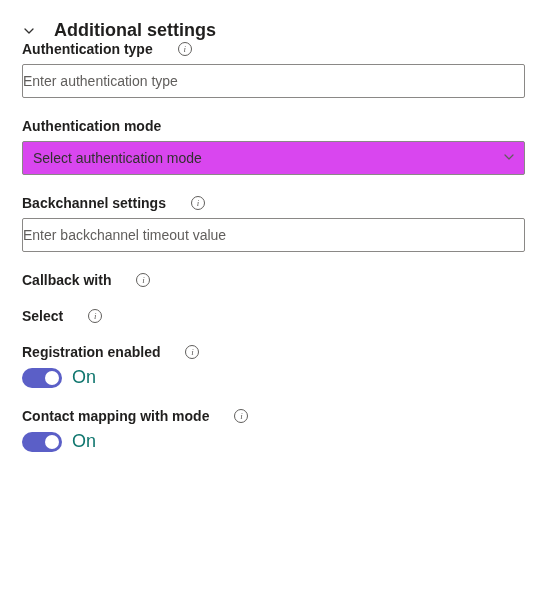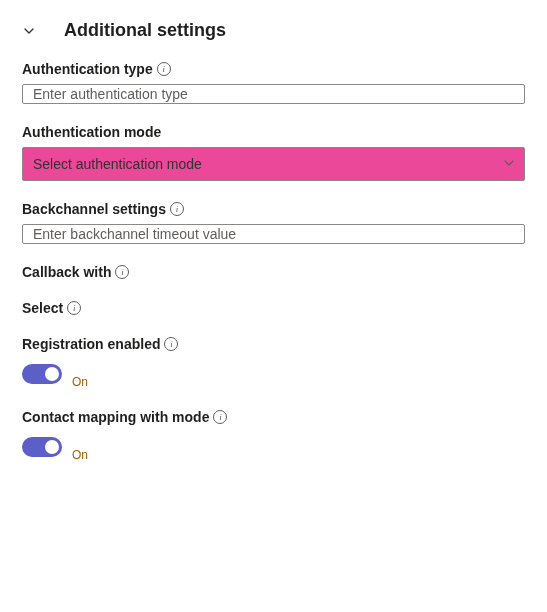--- a/index.html
+++ b/index.html
@@ -11,22 +11,21 @@
       font-family: "Segoe UI", -apple-system, sans-serif;
       font-size: 14px;
       color: #323130;
       background: #ffffff;
       padding: 20px 22px;
       width: 547px;
     }
     .section-header {
       display: flex;
       align-items: center;
-      gap: 28px;
-      margin-bottom: 20px;
+      gap: 18px;
     }
     .chevron {
       width: 14px;
       height: 14px;
       display: flex;
       align-items: center;
       justify-content: center;
       color: #323130;
       cursor: pointer;
     }
@@ -34,21 +33,21 @@
       font-size: 18px;
       font-weight: 600;
       color: #201f1e;
     }
     .field-group {
       margin-bottom: 20px;
     }
     .field-label-row {
       display: flex;
       align-items: center;
-      gap: 4px;
+      gap: 25px;
       margin-bottom: 7px;
     }
     .field-label {
       font-size: 14px;
       font-weight: 600;
       color: #201f1e;
     }
     .info-icon {
       width: 14px;
       height: 14px;
@@ -59,22 +58,22 @@
       justify-content: center;
       font-size: 9px;
       font-style: italic;
       color: #605e5c;
       font-family: Georgia, serif;
       cursor: pointer;
       flex-shrink: 0;
     }
     .text-input {
       width: 100%;
-      height: 20px;
-      padding: 6px 10px;
+      height: 34px;
+      padding: 6px 0;
       border: 1px solid #8a8886;
       border-radius: 2px;
       font-size: 14px;
       font-family: inherit;
       color: #323130;
       outline: none;
     }
     .text-input::placeholder {
       color: #605e5c;
     }
@@ -84,21 +83,21 @@
     }
     .select-input {
       width: 100%;
       height: 34px;
       padding: 6px 34px 6px 10px;
       border: 1px solid #8a8886;
       border-radius: 2px;
       font-size: 14px;
       font-family: inherit;
       color: #323130;
-      background: #ec4899;
+      background: #d946ef;
       appearance: none;
       -webkit-appearance: none;
       outline: none;
       cursor: pointer;
     }
     .select-chevron {
       position: absolute;
       right: 10px;
       top: 50%;
       transform: translateY(-50%);
@@ -123,23 +122,22 @@
     .toggle-knob {
       position: absolute;
       width: 14px;
       height: 14px;
       background: #ffffff;
       border-radius: 50%;
       top: 3px;
       right: 3px;
     }
     .toggle-label {
-      font-size: 12px;
-      color: #a16207;
-      margin-top: 16px;
+      font-size: 18px;
+      color: #0f766e;
     }
   </style>
 </head>
 <body>
 
 <div class="section-header">
   <span class="chevron">
     <svg width="12" height="12" viewBox="0 0 12 12">
         <path d="M2 4 L6 8 L10 4" stroke="#323130" stroke-width="1.3" fill="none" stroke-linecap="round" stroke-linejoin="round"></path>
       </svg>

